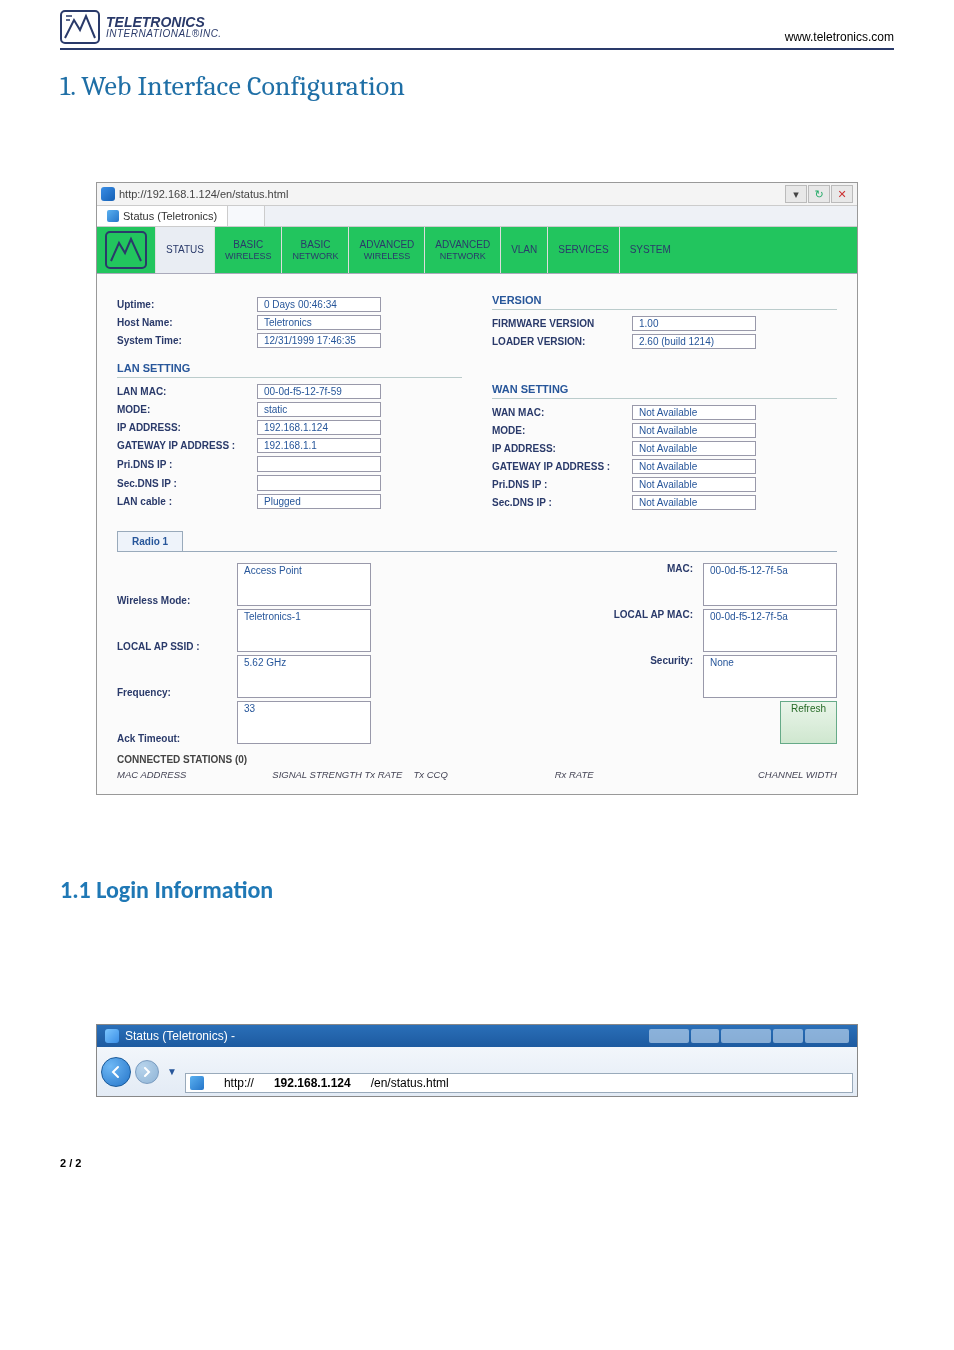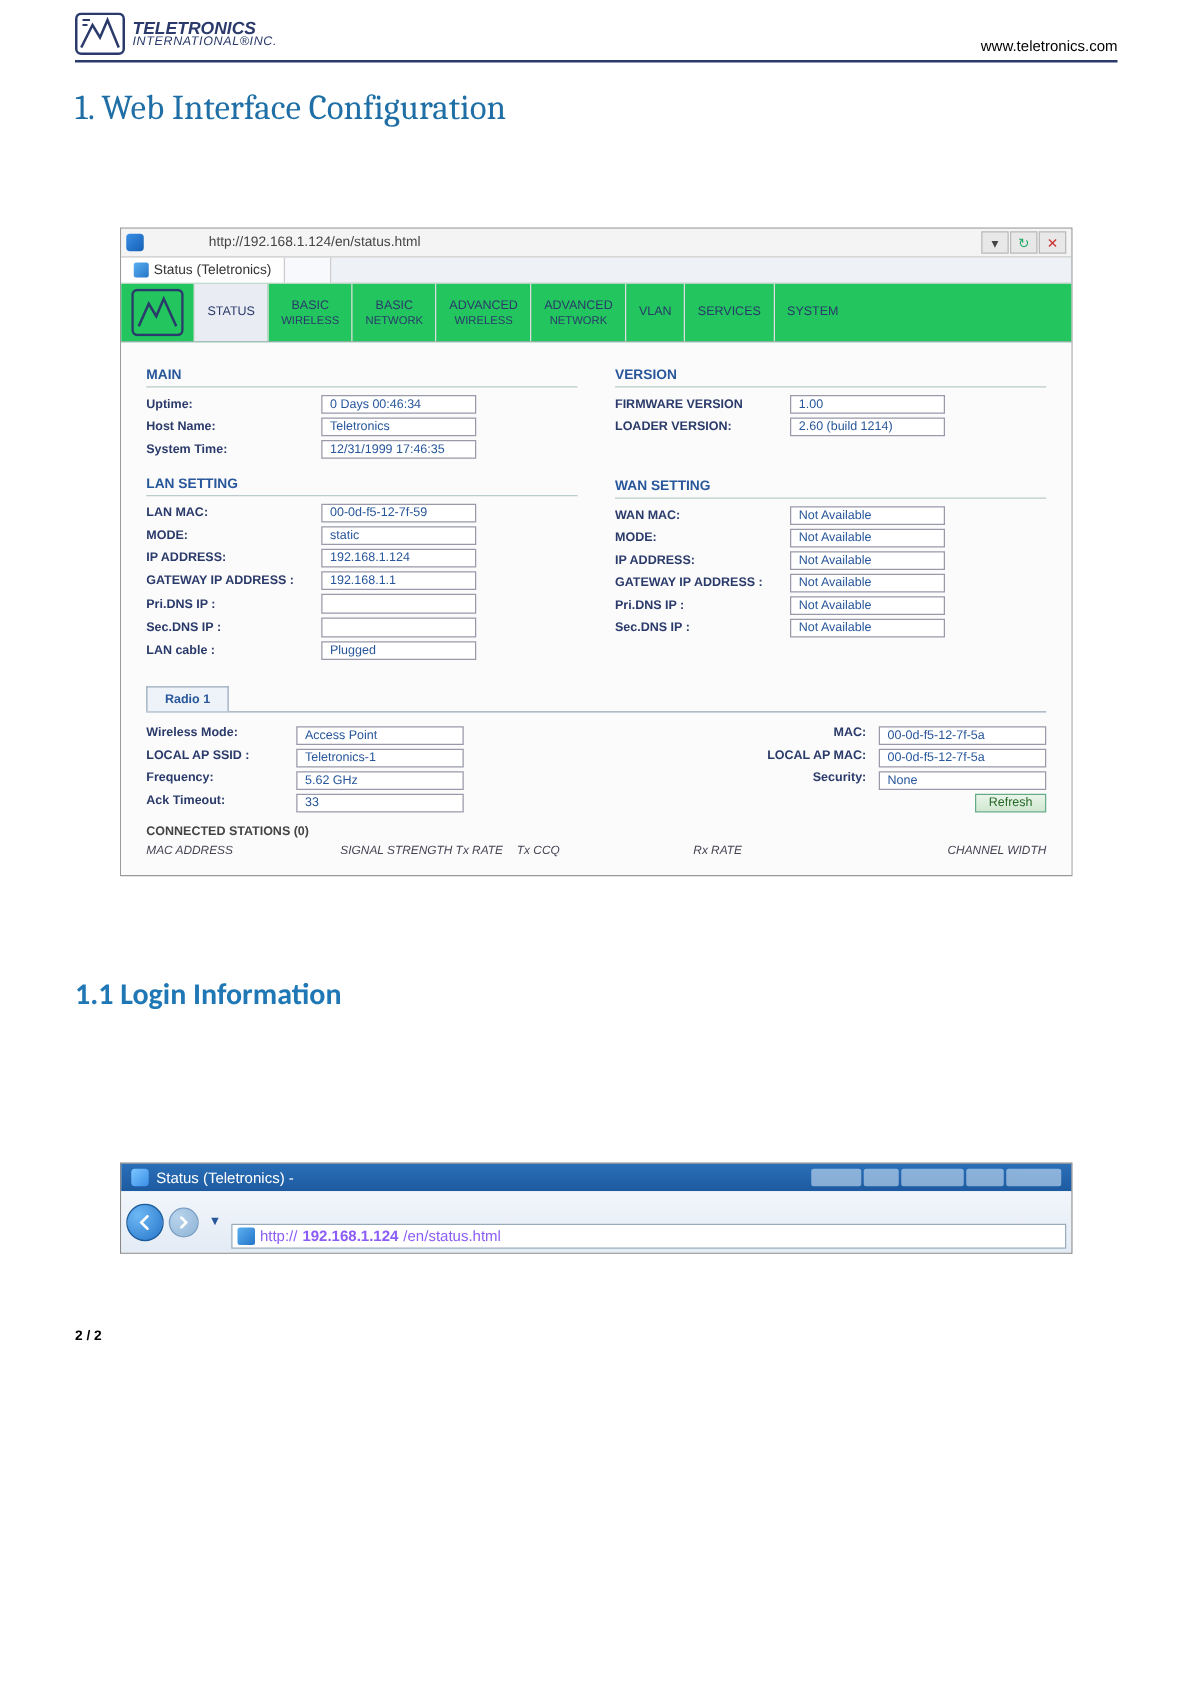--- a/index.html
+++ b/index.html
@@ -83,21 +83,21 @@
     position: relative;
   }
   .ie-icon {
     width: 14px;
     height: 14px;
     background: linear-gradient(135deg,#3a8ee6,#1560b5);
     border-radius: 3px;
     margin-right: 4px;
     flex-shrink: 0;
   }
-  .addr-text { flex: 1; color: #444; margin-left: 48px; }
+  .addr-text { flex: 1; color: #444; }
   .br-controls {
     display: flex;
     gap: 1px;
   }
   .br-controls span {
     display: inline-flex;
     align-items: center;
     justify-content: center;
     width: 20px;
     height: 16px;
@@ -243,20 +243,21 @@
     padding-top: 8px;
   }
   .radio-row {
     display: flex;
     margin: 3px 0;
   }
   .radio-row .rk {
     width: 120px;
     color: #2a3a6a;
     font-weight: bold;
+    margin-top: 32px;
   }
   .radio-row .rv {
     border: 1px solid #99a;
     background: #fff;
     padding: 1px 6px;
     min-width: 120px;
     color: #27569a;
   }
   .radio-row .rk2 {
     margin-left: auto;
@@ -352,22 +353,22 @@
     padding: 0 4px;
   }
   .addr-bar {
     flex: 1;
     display: flex;
     align-items: center;
     background: #fff;
     border: 1px solid #9ab;
     padding: 2px 4px;
     font-size: 12px;
-    color: #8b5cf6;
-    gap: 4px;
+    color: #000000;
+    gap: 20px;
     margin-top: 23px;
   }
   .addr-bar .favicon {
     width: 14px; height: 14px;
     background: linear-gradient(135deg,#5ab0f0,#2575c9);
     border-radius: 2px;
   }
   .addr-bar .host { font-weight: bold; }
 </style>
 </head>
@@ -445,21 +446,20 @@
           </div>
         <div class="nav-item">
             <span>SYSTEM</span>
             <span class="line2"></span>
           </div>
       </div>
 
 
       <div class="status-body">
         <div class="col">
-          <div class="group-title first">MAIN</div>
           <div class="kv">
               <span class="k">Uptime:</span>
               <span class="v">0 Days 00:46:34</span>
             </div>
           <div class="kv">
               <span class="k">Host Name:</span>
               <span class="v">Teletronics</span>
             </div>
           <div class="kv">
               <span class="k">System Time:</span>

